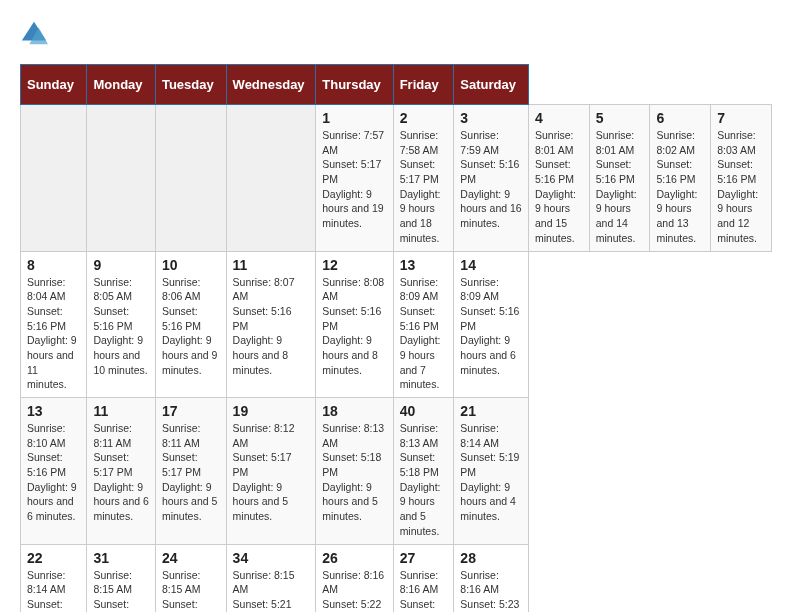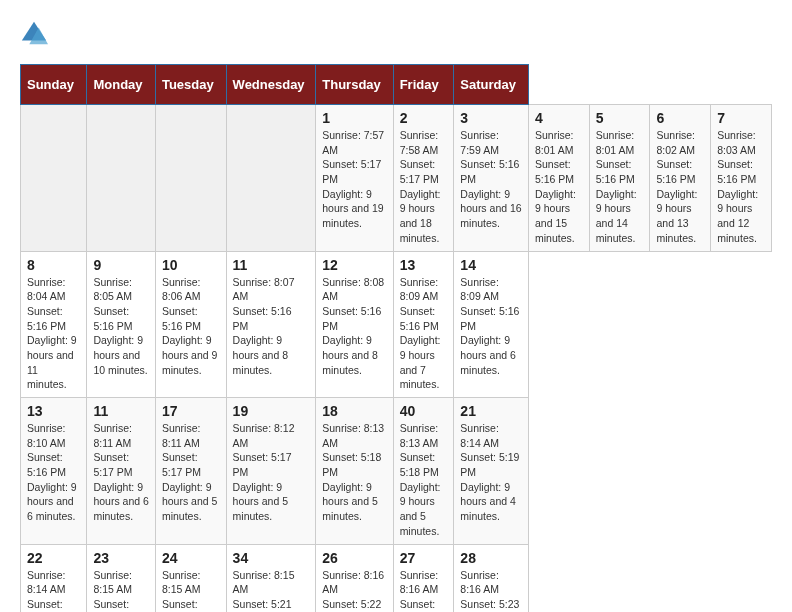--- a/index.html
+++ b/index.html
@@ -213,21 +213,21 @@
           <span class="day-num">21</span>
           <div class="day-info">Sunrise: 8:14 AM<br>Sunset: 5:19 PM<br>Daylight: 9 hours and 4 minutes.</div>
         </td>
       </tr>
       <tr>
         <td>
           <span class="day-num">22</span>
           <div class="day-info">Sunrise: 8:14 AM<br>Sunset: 5:19 PM<br>Daylight: 9 hours and 4 minutes.</div>
         </td>
         <td>
-          <span class="day-num">23</span>
+          <span class="day-num">31</span>
           <div class="day-info">Sunrise: 8:15 AM<br>Sunset: 5:20 PM<br>Daylight: 9 hours and 5 minutes.</div>
         </td>
         <td>
           <span class="day-num">24</span>
           <div class="day-info">Sunrise: 8:15 AM<br>Sunset: 5:20 PM<br>Daylight: 9 hours and 5 minutes.</div>
         </td>
         <td>
           <span class="day-num">34</span>
           <div class="day-info">Sunrise: 8:15 AM<br>Sunset: 5:21 PM<br>Daylight: 9 hours and 5 minutes.</div>
         </td>

